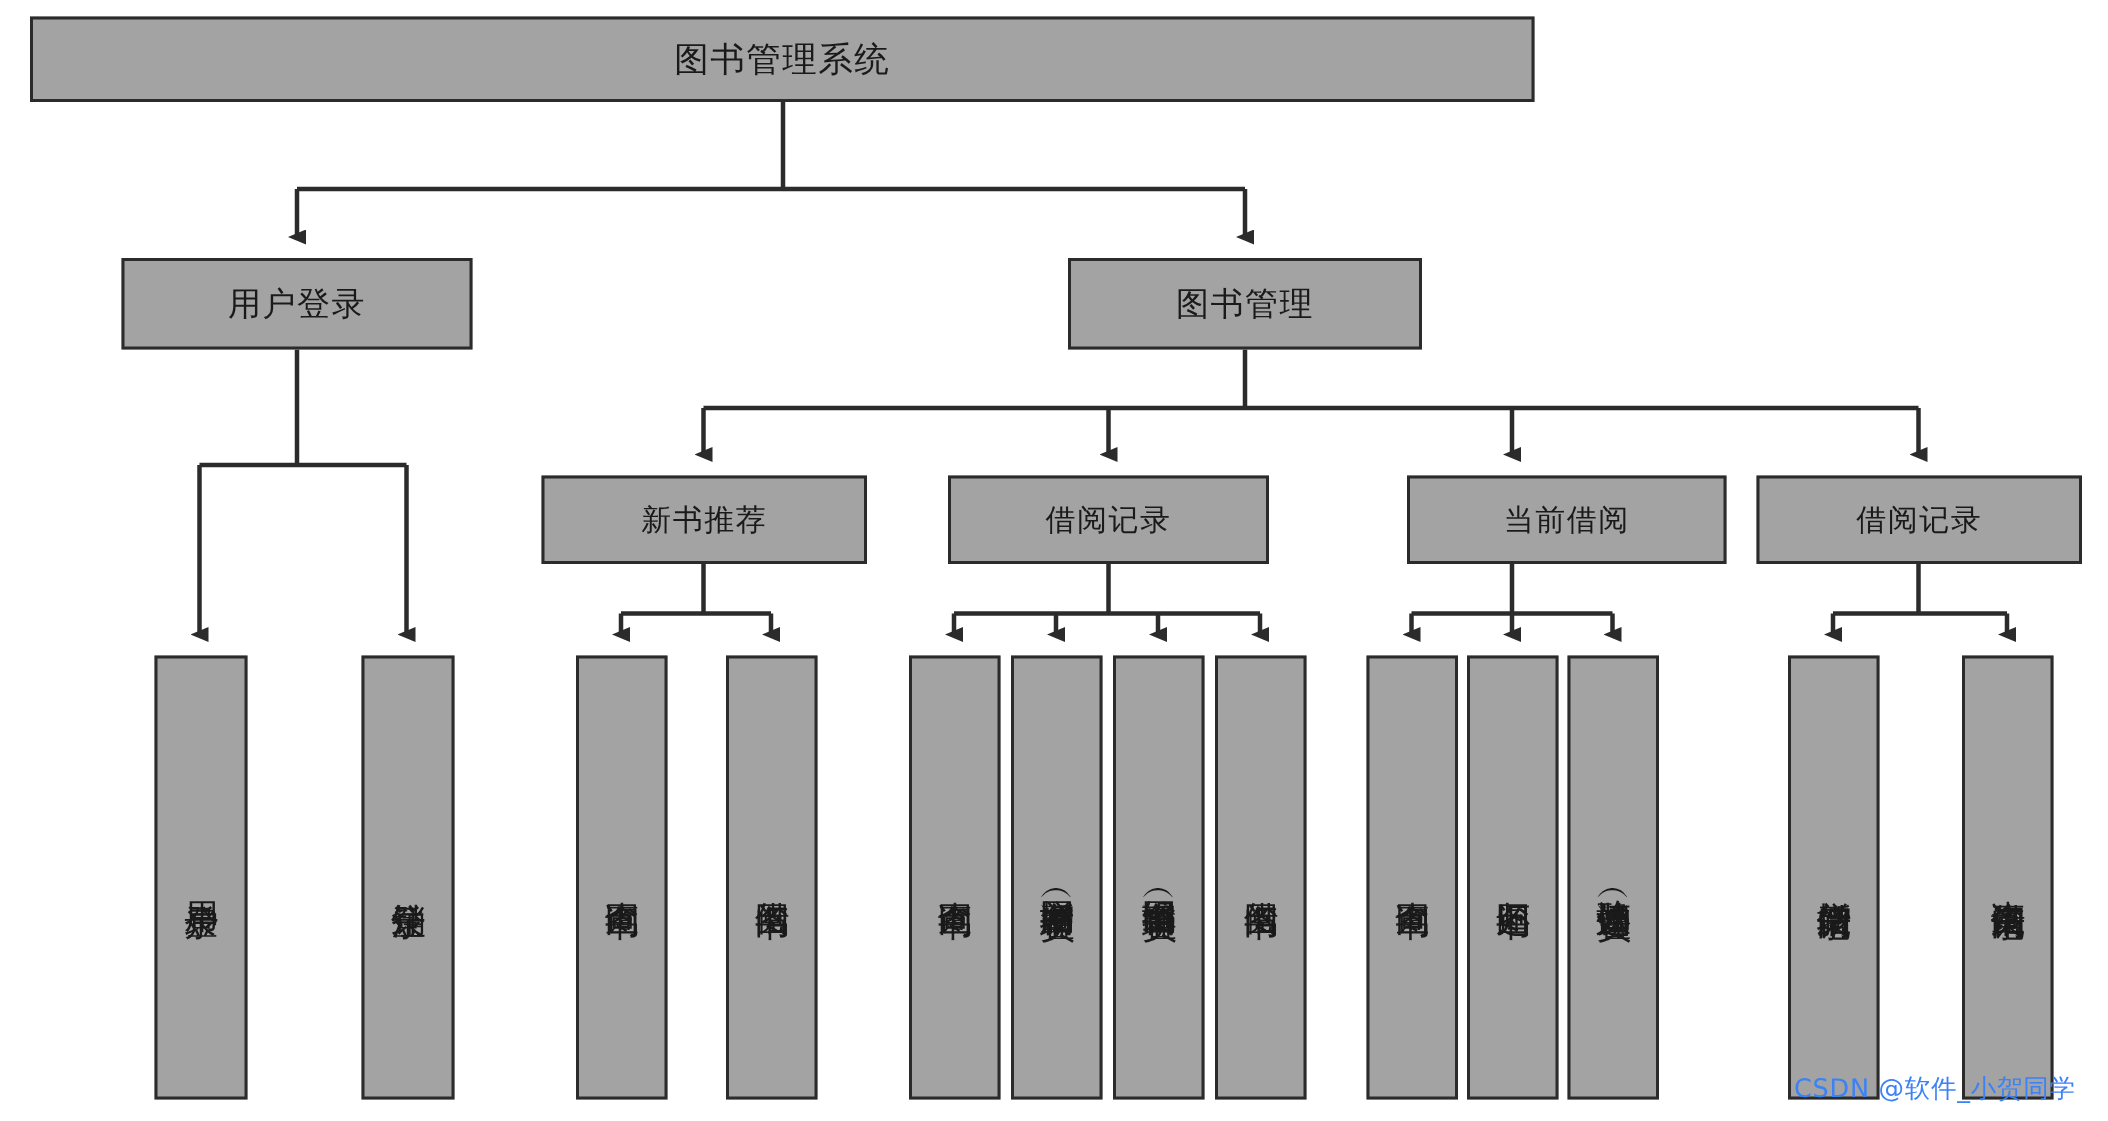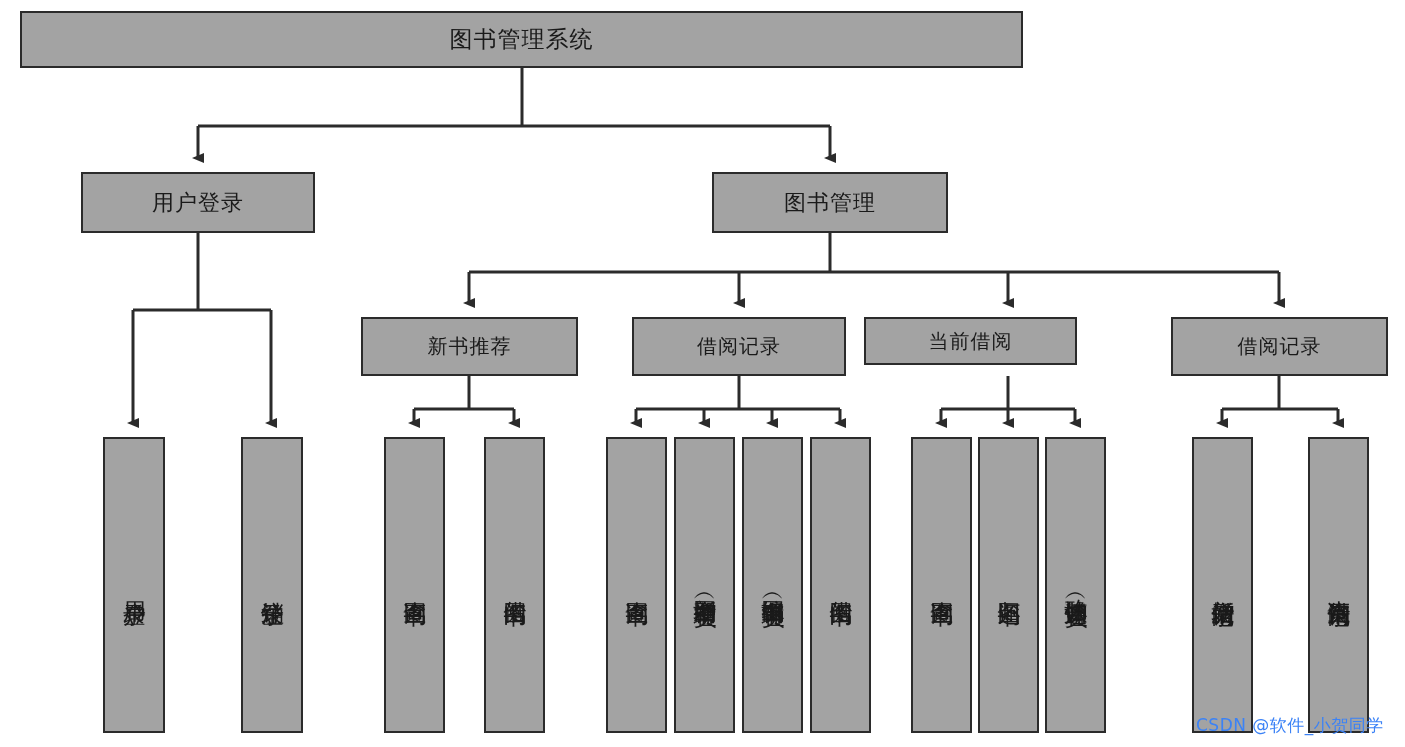--- a/index.html
+++ b/index.html
@@ -138,21 +138,21 @@
   <div class="node node-l1" style="left:712px; top:172px; width:236px; height:61px;">
     <span class="htext">图书管理</span>
   </div>
 
   <div class="node node-l2" style="left:361px; top:317px; width:217px; height:59px;">
     <span class="htext">新书推荐</span>
   </div>
   <div class="node node-l2" style="left:632px; top:317px; width:214px; height:59px;">
     <span class="htext">借阅记录</span>
   </div>
-  <div class="node node-l2" style="left:864px; top:317px; width:213px; height:48px;">
+  <div class="node node-l2" style="left:938px; top:317px; width:213px; height:59px;">
     <span class="htext">当前借阅</span>
   </div>
   <div class="node node-l2" style="left:1171px; top:317px; width:217px; height:59px;align-items:center;">
     <span class="htext">借阅记录</span>
   </div>
 
   <div class="node node-leaf" style="left:103px; top:437px; width:62px; height:296px;">
     <span class="vtext">用户登录</span>
   </div>
   <div class="node node-leaf" style="left:241px; top:437px; width:62px; height:296px;">

